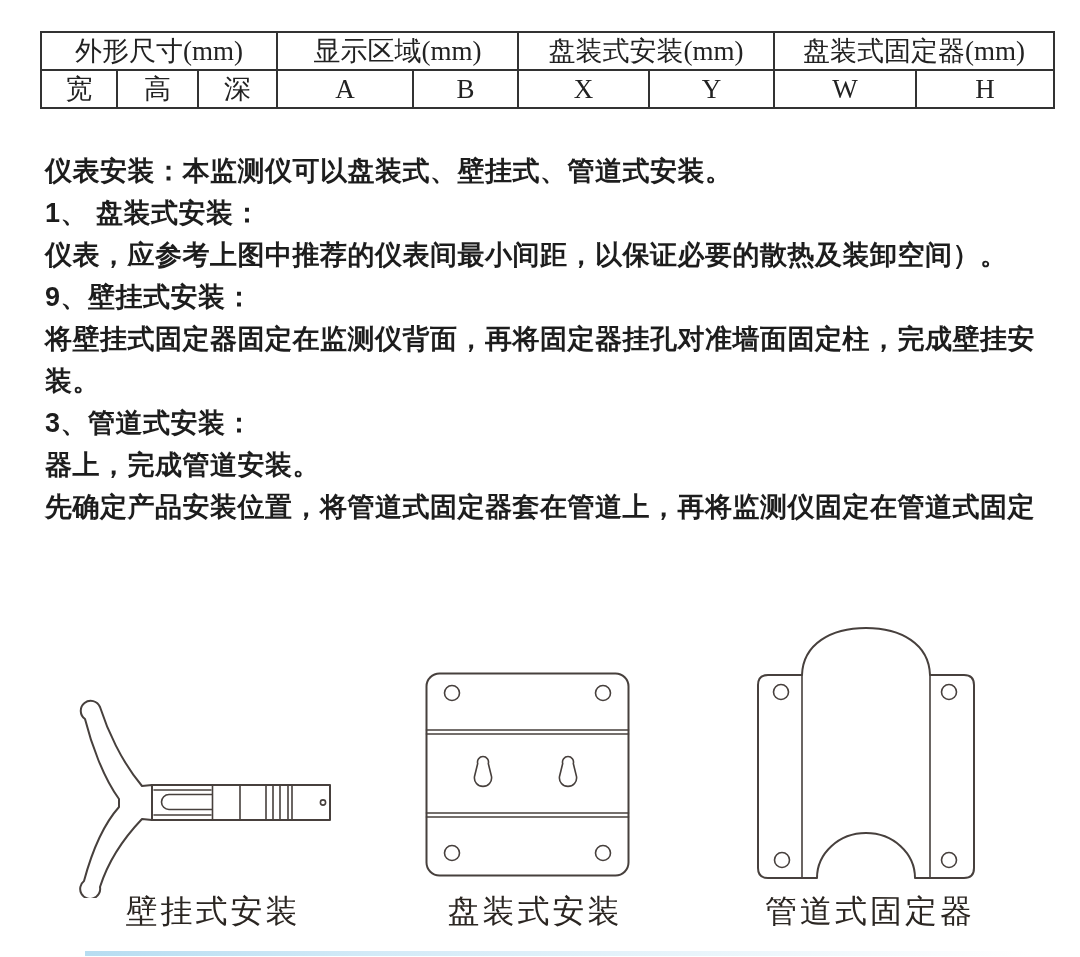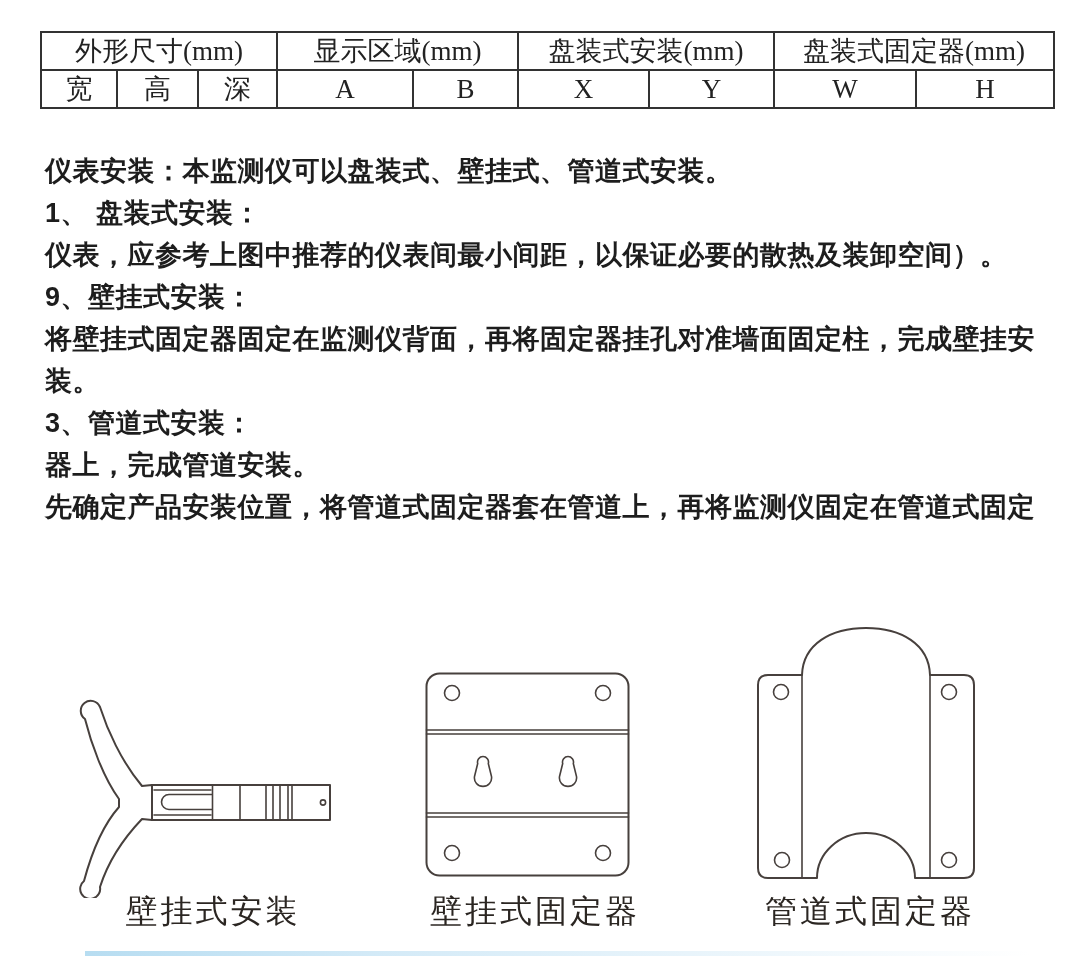--- a/index.html
+++ b/index.html
@@ -112,21 +112,21 @@
 
       <circle class="stroke-thin" cx="27" cy="21" r="7.5"></circle>
       <circle class="stroke-thin" cx="178" cy="21" r="7.5"></circle>
       <circle class="stroke-thin" cx="27" cy="181" r="7.5"></circle>
       <circle class="stroke-thin" cx="178" cy="181" r="7.5"></circle>
 
       <path class="stroke-thin" d="M 52.7,91.5 A 5.5,5.5 0 1 1 63.3,91.5 L 66.5,104.5 A 8.6,8.6 0 1 1 49.5,104.5 Z"></path>
       <path class="stroke-thin" d="M 137.7,91.5 A 5.5,5.5 0 1 1 148.3,91.5 L 151.5,104.5 A 8.6,8.6 0 1 1 134.5,104.5 Z"></path>
     </svg>
   </div>
-  <div class="fig-label" style="left:535px;">壁挂式固定器</div>
+  <div class="fig-label" style="left:535px;">盘装式安装</div>
 
   <div class="figure" style="left:756px;top:620px;width:220px;height:260px;">
     <svg width="220" height="260" viewBox="0 0 220 260">
 
       <path class="stroke" d="M 61,258 L 12,258 Q 2,258 2,248 L 2,65 Q 2,55 12,55 L 46,55
         C 47,24 75,8 110,8 C 145,8 173,24 174,55
         L 208,55 Q 218,55 218,65 L 218,248 Q 218,258 208,258 L 159,258
         A 49,45 0 0 0 61,258 Z"></path>
 
       <path class="stroke-thin" d="M 46,55 L 46,258 M 174,55 L 174,258"></path>

